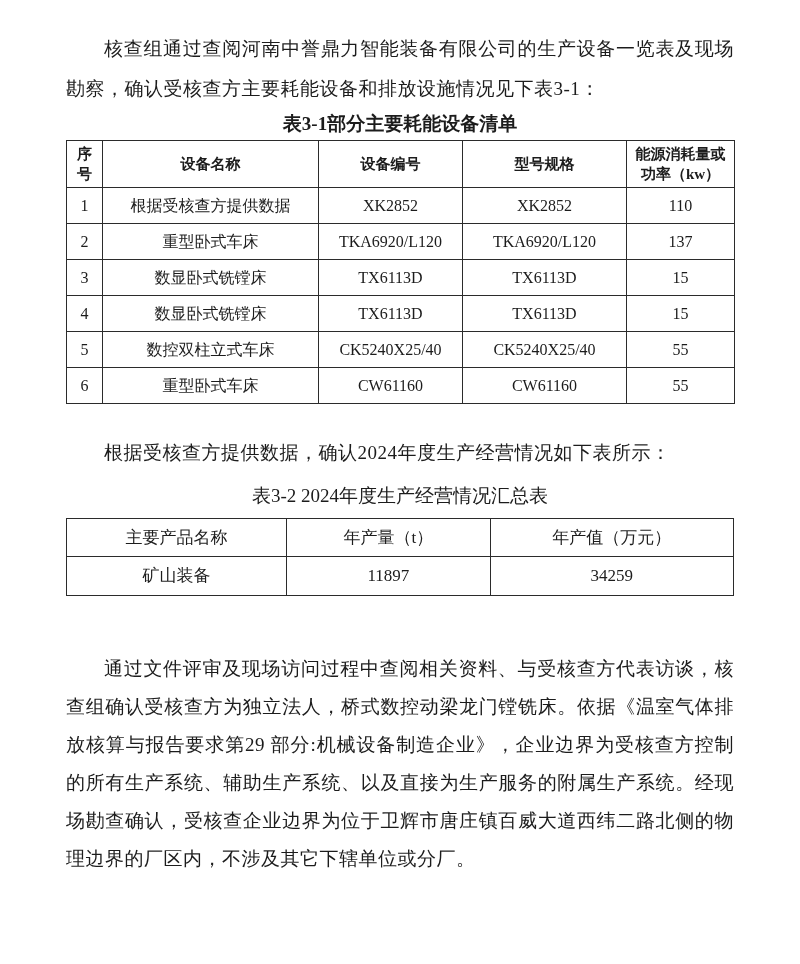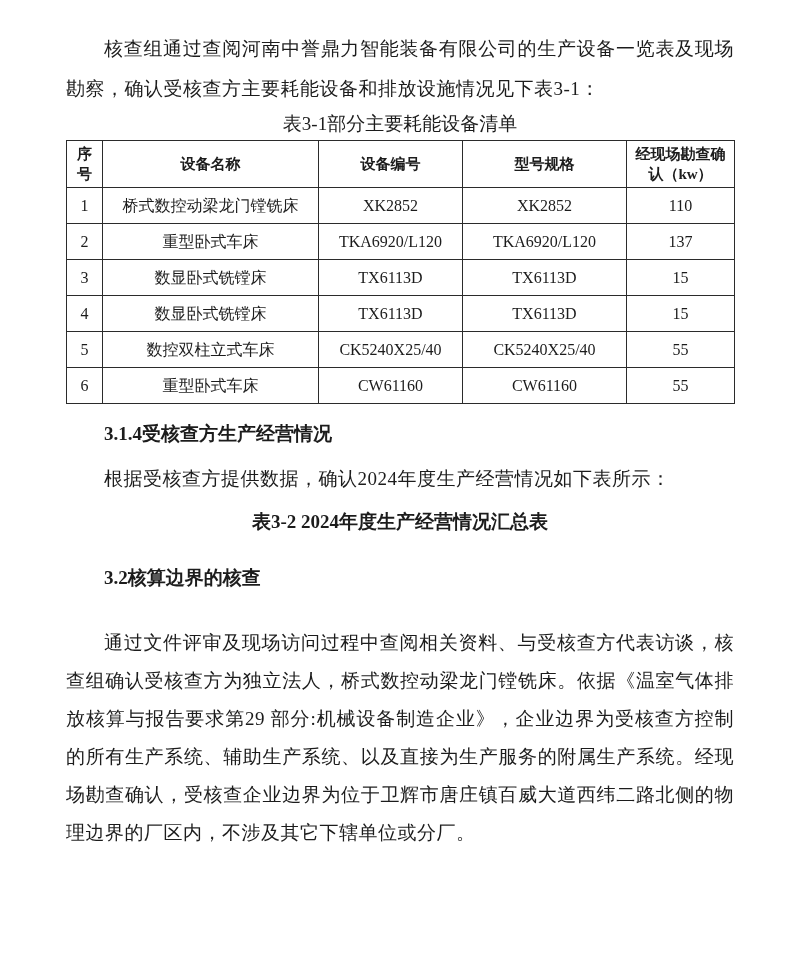--- a/index.html
+++ b/index.html
@@ -28,23 +28,24 @@
     letter-spacing: 0.5px;
   }
   .body-para.tight {
     line-height: 38px;
   }
   .table-caption {
     text-align: center;
     font-size: 19px;
     line-height: 25px;
     margin: 2px 0 4px 0;
+    font-weight: bold;
   }
   .table-caption.bold {
-    font-weight: bold;
+    font-weight: normal;
     margin-top: 10px;
     margin-bottom: 10px;
   }
   .section-heading {
     font-weight: bold;
     font-size: 19px;
     line-height: 26px;
     text-indent: 2em;
     margin: 0;
   }
@@ -112,27 +113,27 @@
         <col class="c3">
         <col class="c4">
         <col class="c5">
     </colgroup>
     <thead>
       <tr>
         <th>序号</th>
         <th>设备名称</th>
         <th>设备编号</th>
         <th>型号规格</th>
-        <th>经现场勘查确认（kw）</th>
+        <th>能源消耗量或功率（kw）</th>
       </tr>
     </thead>
     <tbody>
         <tr>
           <td>1</td>
-          <td>桥式数控动梁龙门镗铣床</td>
+          <td>根据受核查方提供数据</td>
           <td>XK2852</td>
           <td>XK2852</td>
           <td>110</td>
         </tr>
         <tr>
           <td>2</td>
           <td>重型卧式车床</td>
           <td>TKA6920/L120</td>
           <td>TKA6920/L120</td>
           <td>137</td>
@@ -163,32 +164,51 @@
           <td>重型卧式车床</td>
           <td>CW61160</td>
           <td>CW61160</td>
           <td>55</td>
         </tr>
       </tbody>
   </table>
 
   <div class="spacer-md"></div>
 
-  <h3 class="section-heading">3.1.4受核查方生产经营情况</h3>
 
   <div class="spacer-sm"></div>
 
   <p class="body-para">根据受核查方提供数据，确认2024年度生产经营情况如下表所示：</p>
 
   <div class="table-caption bold">表3-2 2024年度生产经营情况汇总表</div>
 
+  <table class="doc-table" id="table-production">
+    <colgroup>
+      <col class="p1">
+        <col class="p2">
+        <col class="p3">
+    </colgroup>
+    <thead>
+      <tr>
+        <th>主要产品名称</th>
+        <th>年产量（t）</th>
+        <th>年产值（万元）</th>
+      </tr>
+    </thead>
+    <tbody>
+        <tr>
+          <td>矿山装备</td>
+          <td>11897</td>
+          <td>34259</td>
+        </tr>
+      </tbody>
+  </table>
 
   <div class="spacer-lg"></div>
 
-  <h3 class="section-heading">3.2核算边界的核查</h3>
 
   <div class="spacer-lg"></div>
 
 
   <div class="spacer-sm"></div>
 
   <p class="body-para tight">通过文件评审及现场访问过程中查阅相关资料、与受核查方代表访谈，核查组确认受核查方为独立法人，桥式数控动梁龙门镗铣床。依据《温室气体排放核算与报告要求第29 部分:机械设备制造企业》，企业边界为受核查方控制的所有生产系统、辅助生产系统、以及直接为生产服务的附属生产系统。经现场勘查确认，受核查企业边界为位于卫辉市唐庄镇百威大道西纬二路北侧的物理边界的厂区内，不涉及其它下辖单位或分厂。</p>
 
 </div>
 

